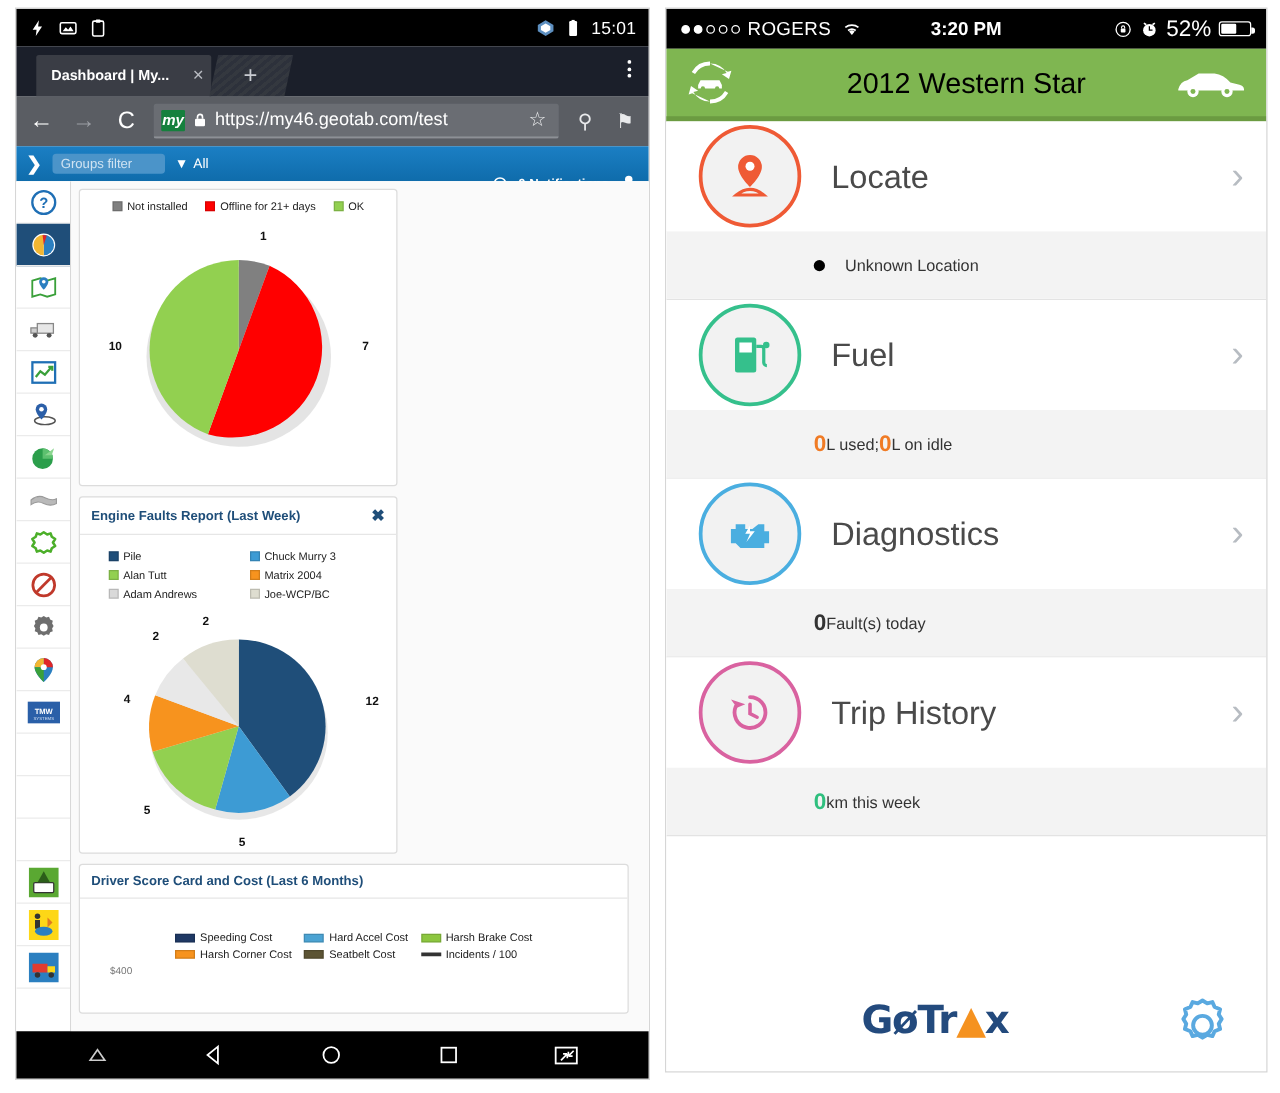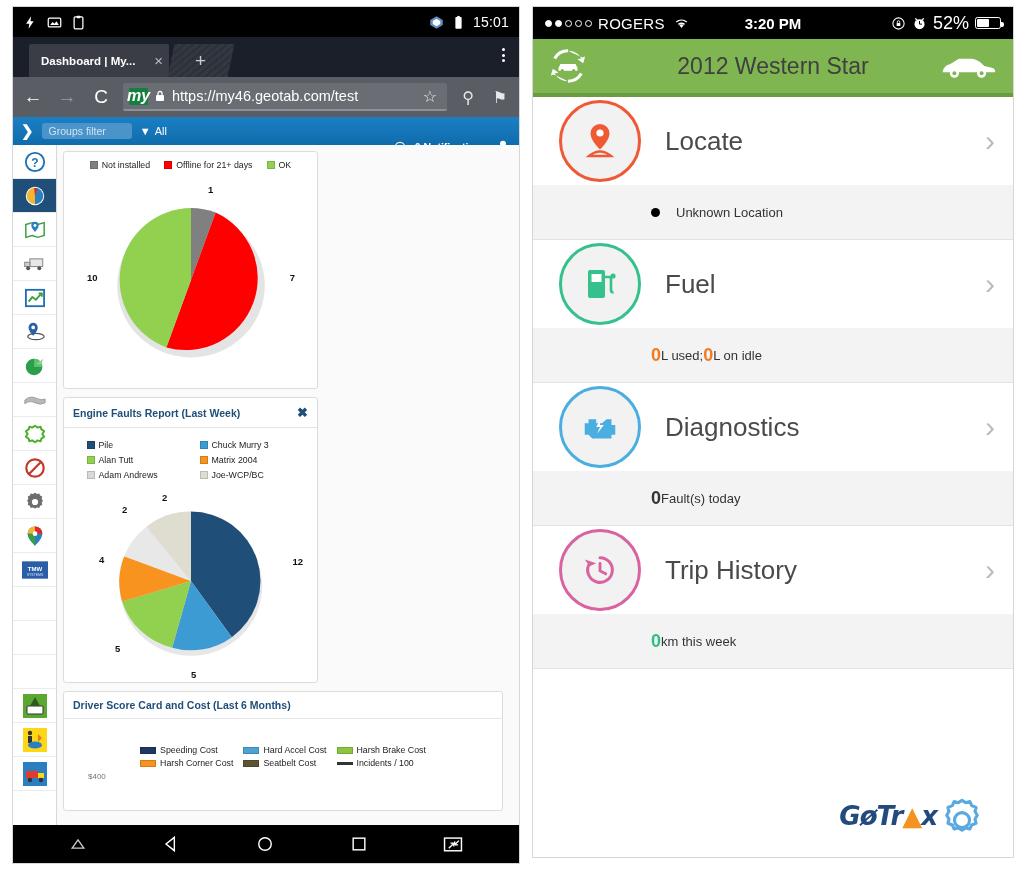--- a/index.html
+++ b/index.html
@@ -63,21 +63,21 @@
   }
   .nav-btn { color: #fff; font-size: 19px; width: 24px; text-align: center; cursor: pointer; }
   .nav-btn.dim { color: #9a9da3; }
   .url-pill {
     flex: 1; height: 28px; background: #6a6d73; border-radius: 2px;
     display: flex; align-items: center; padding: 0 6px; gap: 6px;
     border-bottom: 2px solid #8d9096;
   }
   .favicon {
     width: 19px; height: 17px; background: #15803d; color: #fff;
-    font-size: 16px; font-weight: bold; display: flex; align-items: center;
+    font-size: 12px; font-weight: bold; display: flex; align-items: center;
     justify-content: center; border-radius: 1px; font-style: italic;
   }
   .urltext { color: #fff; font-size: 14.5px; white-space: nowrap; overflow: hidden; flex: 1; }
   .om-ico { color: #e8e9eb; font-size: 16px; width: 22px; text-align: center; cursor: pointer; }
 
   .appbar {
     height: 28px; background: linear-gradient(180deg,#1b7fc4 0%,#0f6cab 100%);
     display: flex; align-items: center; padding: 0 8px; gap: 8px; flex: 0 0 auto;
   }
   .appbar .chev { color: #fff; font-size: 15px; font-weight: bold; cursor: pointer; }
@@ -157,21 +157,21 @@
   .batt-shell { width: 26px; height: 12px; border: 1.4px solid #fff; border-radius: 2.5px; position: relative; }
   .batt-fill { position: absolute; left: 1px; top: 1px; bottom: 1px; width: 52%; background: #fff; border-radius: 1px; }
   .batt-cap { position: absolute; right: -3.5px; top: 3.5px; width: 2.5px; height: 5px; background: #fff; border-radius: 0 2px 2px 0; }
 
   .ios-header {
     height: 58px; background: #7fb651; border-bottom: 4px solid #6b9b41;
     display: flex; align-items: center; padding: 0 16px; flex: 0 0 auto; position: relative;
   }
   .ios-title {
     position: absolute; left: 0; right: 0; text-align: center;
-    color: #404040; font-size: 23px; font-weight: 400; pointer-events: none;
+    color: #000000; font-size: 23px; font-weight: 400; pointer-events: none;
   }
 
   .ios-body { flex: 1; overflow: hidden; display: flex; flex-direction: column; background: #fff; }
   .row-group { border-bottom: 1px solid #e3e3e3; }
   .row-main {
     height: 88px; display: flex; align-items: center; padding: 0 18px 0 26px;
     background: #fff; cursor: pointer; position: relative;
   }
   .row-icon {
     width: 82px; height: 82px; border-radius: 50%; border: 3px solid #ccc;
@@ -185,22 +185,22 @@
     padding: 0 18px 0 118px; font-size: 13px; color: #333;
   }
   .row-sub .bullet { width: 9px; height: 9px; background: #000; border-radius: 50%; margin-right: 16px; flex: 0 0 9px; }
   .big-num { font-size: 18px; font-weight: bold; }
 
   .ios-footer {
     height: 82px; background: #fff; display: flex; align-items: center;
     padding: 0 26px; flex: 0 0 auto;
   }
   .gotrax-logo {
-    flex: 1; text-align: right; font-size: 26px; font-weight: bold;
-    font-style: italic; color: #234a7d; letter-spacing: -1px;
+    flex: 1; text-align: center; font-size: 31px; font-weight: bold;
+    color: #234a7d; letter-spacing: -1px;
     font-family: "DejaVu Sans", sans-serif;
   }
   .gotrax-logo .arrowA { color: #f59220; }
   .gear-btn { cursor: pointer; }
 </style>
 </head>
 <body>
 
 <div class="stage">
 

